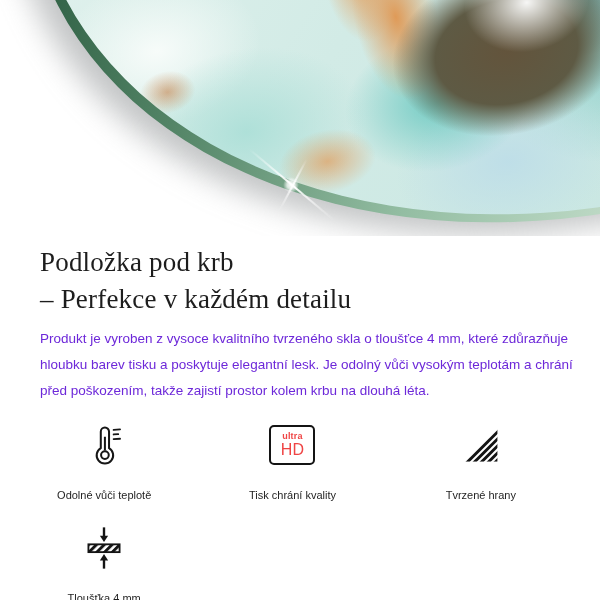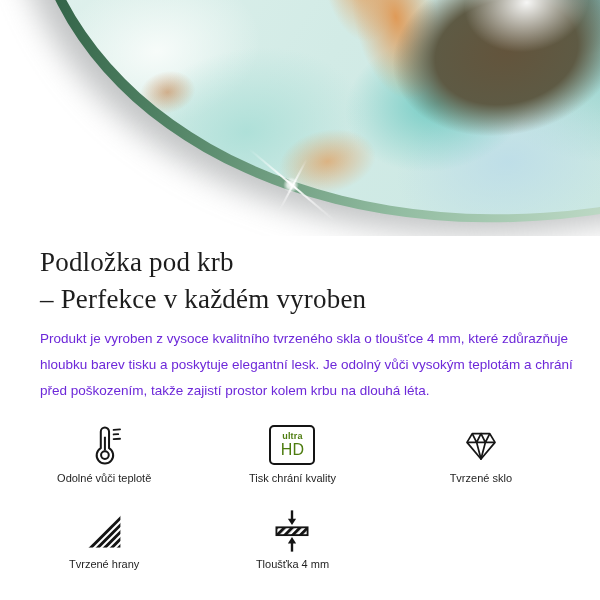--- a/index.html
+++ b/index.html
@@ -46,24 +46,24 @@
   h1{margin:8px 40px 8px;font-family:"Liberation Serif","DejaVu Serif",serif;
      font-weight:400;font-size:27px;line-height:37px;color:#1d1d1d;letter-spacing:.2px;}
   h1 span{display:block;}
   .desc{margin:8px 40px 0;width:537px;font-size:13.5px;line-height:26px;color:#6d28d9;}
 
   
   .features{display:grid;grid-template-columns:repeat(3,1fr);row-gap:22px;
             margin:16px 25px 0 10px;}
   .feature{display:flex;flex-direction:column;align-items:center;}
   .ficon{height:50px;display:flex;align-items:center;justify-content:center;}
-  .flabel{margin-top:2px;font-size:11px;color:#1f1f1f;}
+  .flabel{margin-top:19px;font-size:11px;color:#1f1f1f;}
   .uhd{width:42px;height:36px;border:2.5px solid #141414;border-radius:5px;
        display:flex;flex-direction:column;align-items:center;justify-content:center;
-       line-height:1;color:#4d7c0f;}
+       line-height:1;color:#ef4444;}
   .uhd .u{font-size:9px;font-weight:bold;letter-spacing:.2px;}
   .uhd .h{font-size:16px;font-weight:normal;letter-spacing:.3px;margin-top:1px;}
 </style>
 </head>
 <body>
 
 <div>
 
   <div class="hero">
     <div class="disc-shadow"></div>
@@ -72,21 +72,21 @@
     <div class="sparkle">
       <span class="ray1"></span>
         <span class="ray2"></span>
         <span class="core"></span>
     </div>
   </div>
 
   <div class="content">
     <h1>
       <span>Podložka pod krb</span>
-      <span>– Perfekce v každém vyroben</span>
+      <span>– Perfekce v každém detailu</span>
     </h1>
     <p class="desc">Produkt je vyroben z vysoce kvalitního tvrzeného skla o tloušťce 4 mm, které zdůrazňuje hloubku barev tisku a poskytuje elegantní lesk. Je odolný vůči vysokým teplotám a chrání před poškozením, takže zajistí prostor kolem krbu na dlouhá léta.</p>
 
     <div class="features">
 
       <div class="feature">
         <div class="ficon">
           <svg viewBox="0 0 48 48" width="44" height="44">
             <path d="M20.5 9.5 a4.5 4.5 0 0 1 9 0 V27.5 a9 9 0 1 1 -9 0 Z" fill="none" stroke="#161616" stroke-width="2.2" stroke-linejoin="round"></path>
             <line x1="25" y1="15" x2="25" y2="30" stroke="#161616" stroke-width="2.2"></line>
@@ -105,31 +105,20 @@
         <div class="ficon">
           <div class="uhd">
             <span class="u">ultra</span>
             <span class="h">HD</span>
           </div>
         </div>
         <div class="flabel">Tisk chrání kvality</div>
       </div>
 
 
-      <div class="feature">
-        <div class="ficon">
-          <svg viewBox="0 0 48 48" width="46" height="42">
-            <g fill="none" stroke="#161616" stroke-width="2" stroke-linejoin="round">
-              <path d="M14 11 H34 L40 21 L24 40 L8 21 Z"></path>
-              <path d="M8 21 H40 M14 11 L19 21 L24 11 L29 21 L34 11 M19 21 L24 40 L29 21"></path>
-            </g>
-          </svg>
-        </div>
-        <div class="flabel">Tvrzené sklo</div>
-      </div>
 
       <div class="feature">
         <div class="ficon">
           <svg viewBox="0 0 48 48" width="42" height="42">
             <defs>
                 <clipPath id="triclip">
                   <polygon points="5,43 43,5 43,43"></polygon>
                 </clipPath>
               </defs>
             <g clip-path="url(#triclip)" stroke="#141414" stroke-width="3.4">

